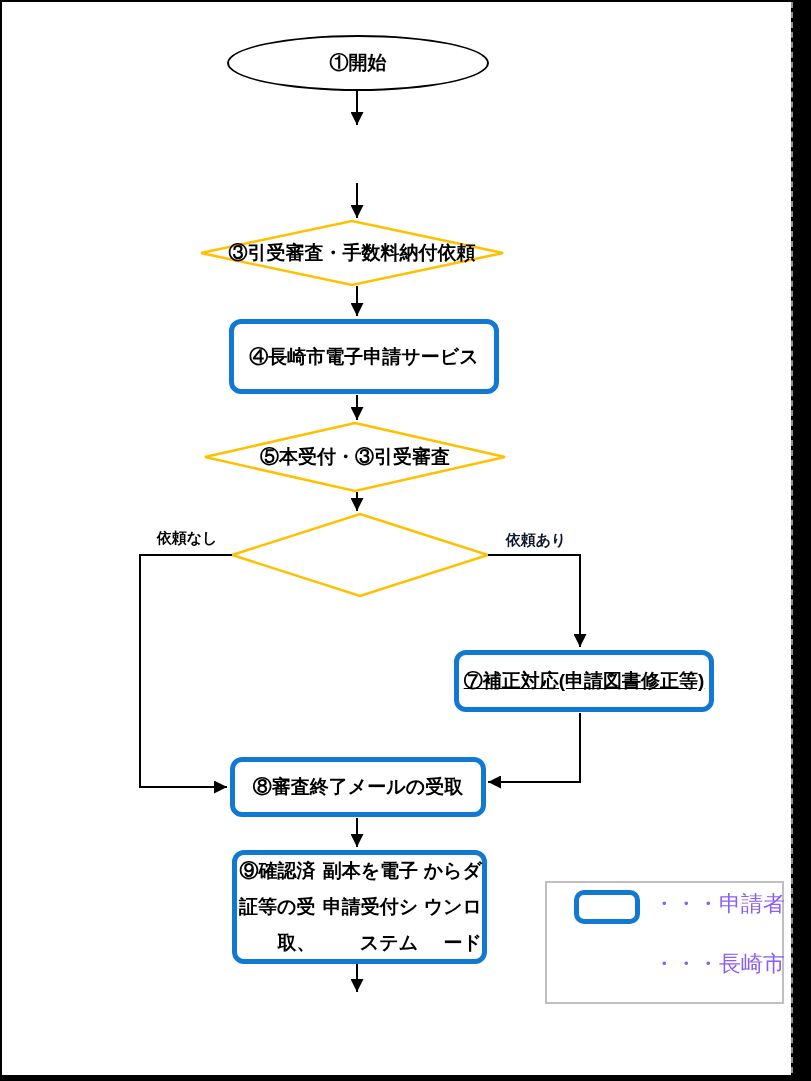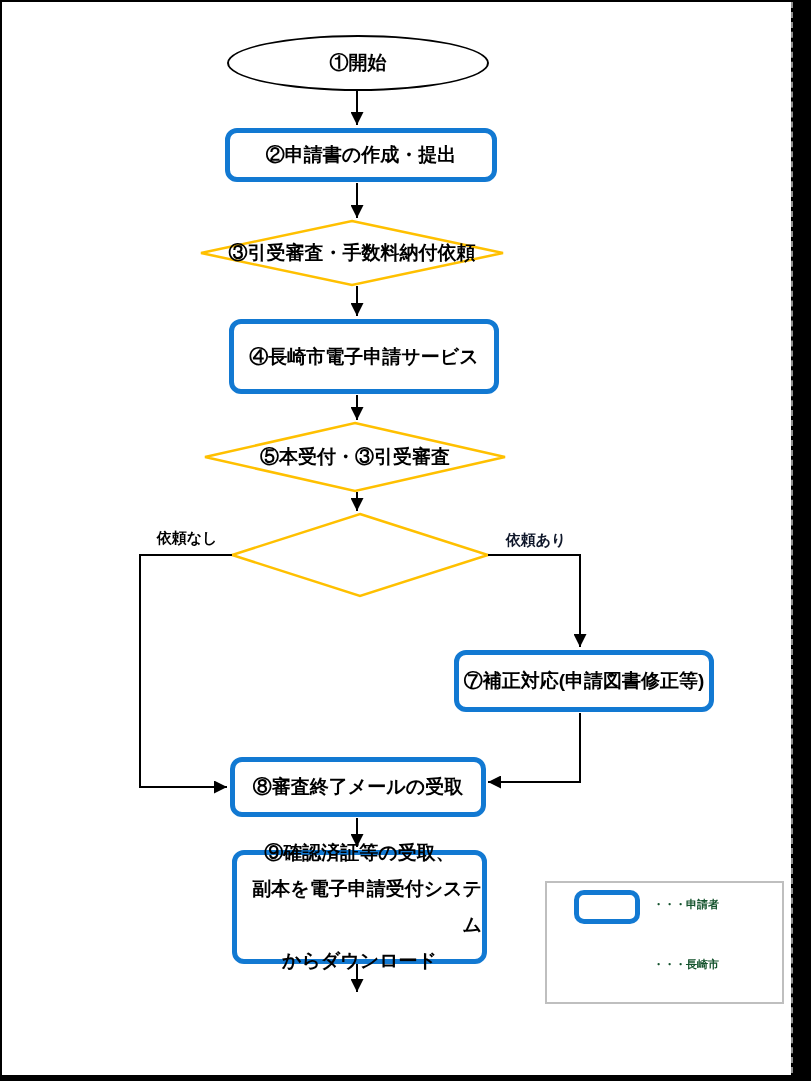--- a/index.html
+++ b/index.html
@@ -23,38 +23,38 @@
   svg.overlay{position:absolute;left:0;top:0;width:811px;height:1081px;}
   .node{
     position:absolute;box-sizing:border-box;
     display:flex;align-items:center;justify-content:center;
     text-align:center;color:#000;
     font-size:19px;font-weight:700;line-height:1.45;
   }
   .ellipse{border:2px solid #000;border-radius:50%;background:#fff;}
   .bluebox{border:5px solid #1279D2;border-radius:12px;background:#fff;}
   .dlabel{background:transparent;}
-  .multiline{flex-direction:column;}
+  .multiline{flex-direction:row;}
   .box9line{line-height:36px;display:block;text-align:right;}
   .box4line{line-height:29px;display:block;}
   .branch-label{
     position:absolute;font-size:15px;font-weight:700;color:#000;
     display:flex;align-items:center;justify-content:center;
   }
   .branch-yes{color:#0f172a;}
   .legend-box{
     position:absolute;left:543px;top:879px;width:239px;height:123px;
     border:2px solid #BFBFBF;background:#fff;box-sizing:border-box;
   }
   .legend-rect{
     position:absolute;left:572px;top:888px;width:66px;height:34px;
     border:5px solid #1279D2;border-radius:10px;background:#fff;box-sizing:border-box;
   }
   .legend-label{
-    position:absolute;font-size:11px;font-weight:700;color:#14532d;
+    position:absolute;font-size:22px;font-weight:400;color:#8b5cf6;
     display:flex;align-items:center;white-space:nowrap;
   }
 </style>
 </head>
 <body>
 
 <div class="page">
 
   <svg class="overlay" viewBox="0 0 811 1081">
     <defs>
@@ -77,41 +77,38 @@
     <path d="M486 553 L578 553 L578 645" stroke="#000" stroke-width="2" fill="none" marker-end="url(#arr)"></path>
     <path d="M578 711 L578 780 L486 780" stroke="#000" stroke-width="2" fill="none" marker-end="url(#arr)"></path>
     <path d="M355 816 L355 845" stroke="#000" stroke-width="2" fill="none" marker-end="url(#arr)"></path>
     <path d="M355 962 L355 990" stroke="#000" stroke-width="2" fill="none" marker-end="url(#arr)"></path>
   </svg>
 
   <div class="node ellipse" style="left:225px;top:33px;width:262px;height:56px;">
     <span>①開始</span>
   </div>
 
-  <div class="node bluebox" style="left:223px;top:126px;width:272px;height:54px;">
-    <span>②申請書の作成・提出</span>
-  </div>
 
   <div class="node dlabel" style="left:200px;top:219px;width:300px;height:64px;">
     <span>③引受審査・手数料納付依頼</span>
   </div>
 
   <div class="node bluebox multiline" style="left:227px;top:317px;width:270px;height:75px;">
     <span class="box4line">④長崎市電子申請サービス</span>
   </div>
 
   <div class="node dlabel" style="left:203px;top:421px;width:300px;height:68px;">
     <span>⑤本受付・③引受審査</span>
   </div>
 
 
   <div class="branch-label" style="left:144px;top:524px;width:82px;height:24px;">依頼なし</div>
   <div class="branch-label branch-yes" style="left:493px;top:526px;width:82px;height:24px;">依頼あり</div>
 
-  <div class="node bluebox" style="left:452px;top:648px;width:260px;height:62px;">
+  <div class="node bluebox" style="left:452px;top:648px;width:260px;height:62px;text-decoration:underline;">
     <span>⑦補正対応(申請図書修正等)</span>
   </div>
 
   <div class="node bluebox" style="left:228px;top:755px;width:256px;height:60px;">
     <span>⑧審査終了メールの受取</span>
   </div>
 
   <div class="node bluebox multiline" style="left:230px;top:848px;width:255px;height:114px;">
     <span class="box9line">⑨確認済証等の受取、</span>
     <span class="box9line">副本を電子申請受付システム</span>

